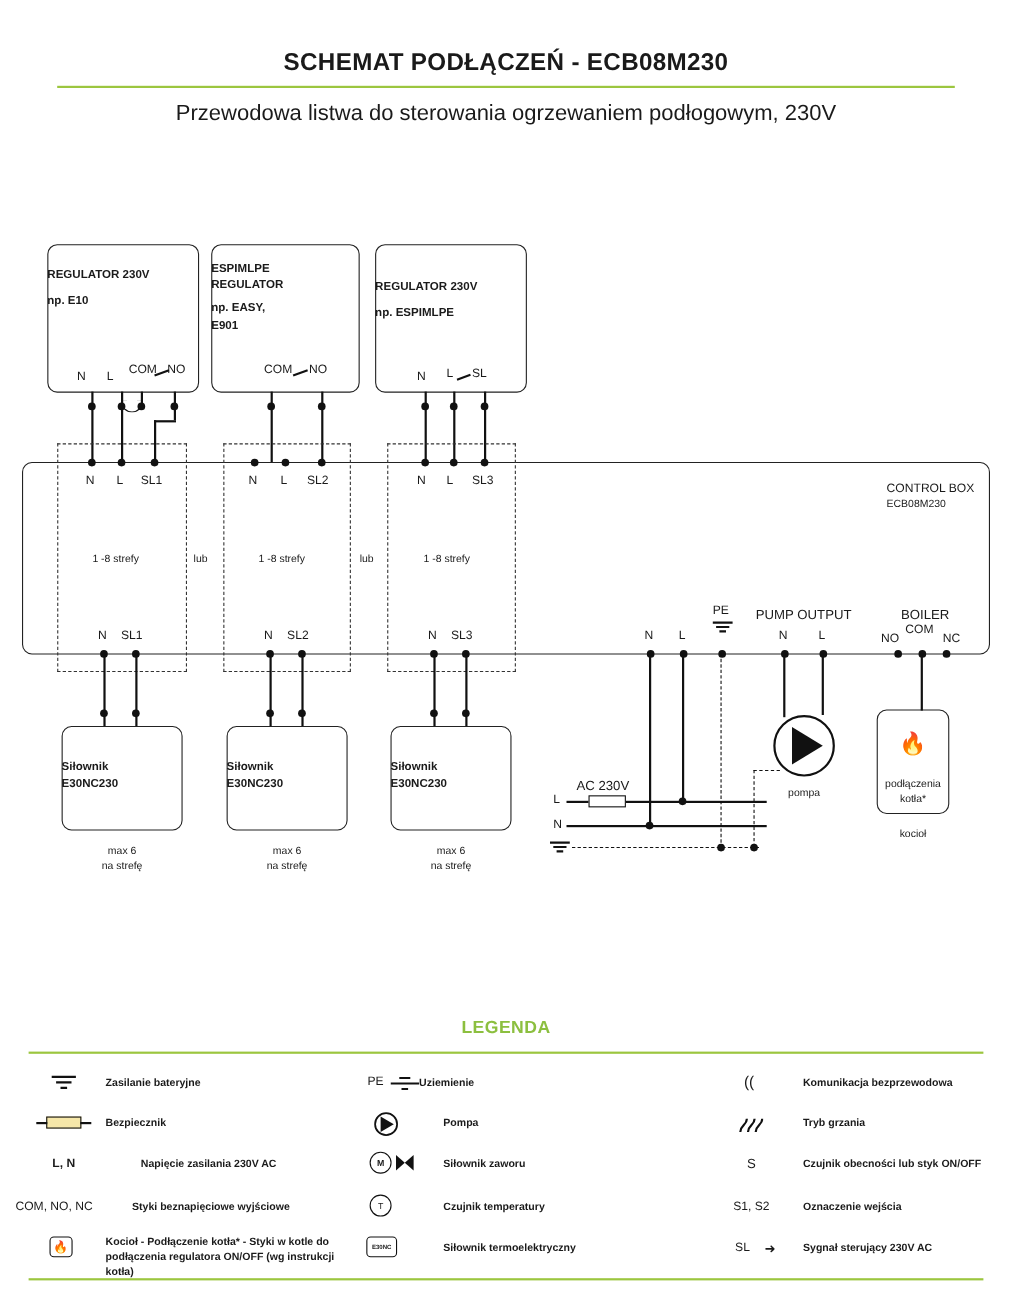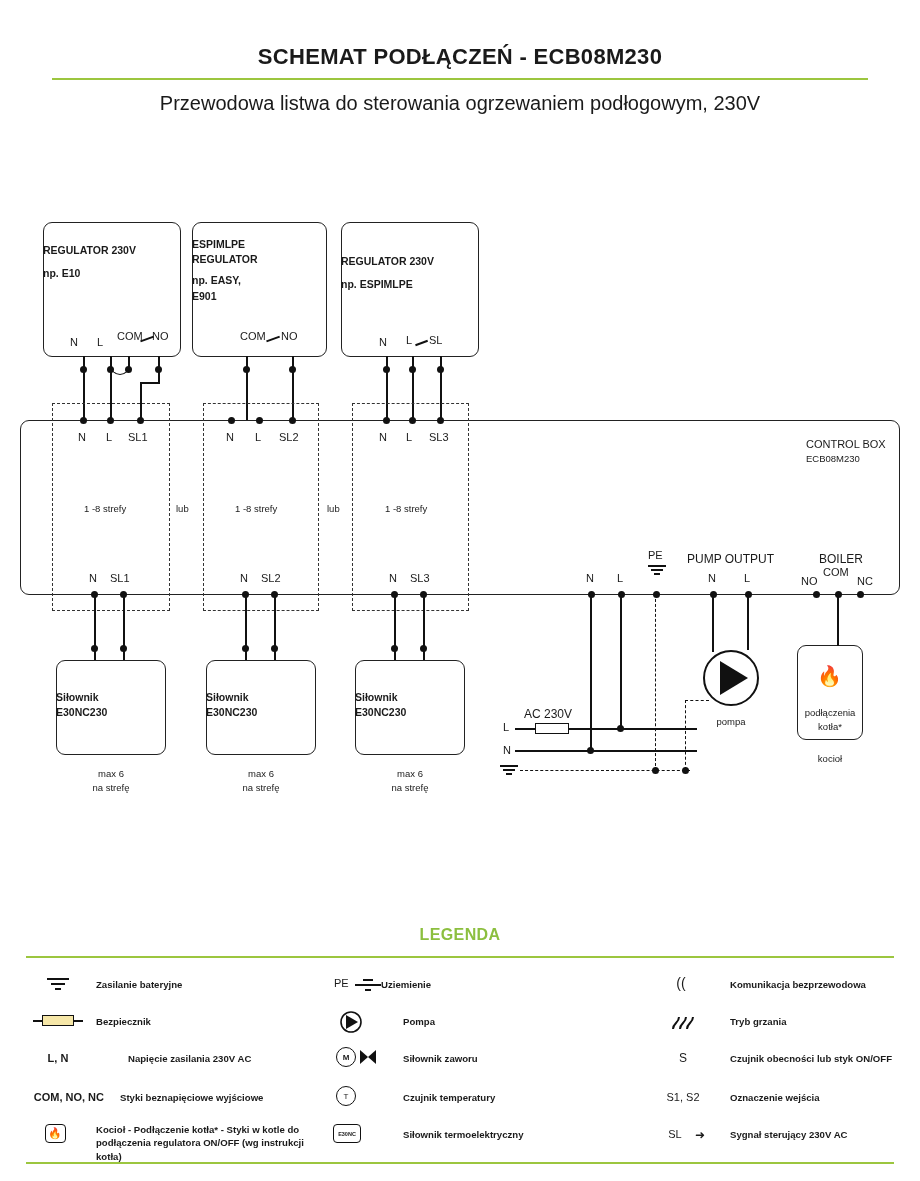--- a/index.html
+++ b/index.html
@@ -319,21 +319,21 @@
 <div class="abs leg-txt" style="left:96px;top:979px;font-size:9.6px;width:210px;">Zasilanie bateryjne</div>
 
 <div class="abs" style="left:42px;top:1015px;width:32px;height:11px;border:1.5px solid #111;box-sizing:border-box;background:#f6e7a8;"></div>
 <div class="abs wire-h" style="left:33px;top:1020px;width:10px;"></div>
 <div class="abs wire-h" style="left:73px;top:1020px;width:10px;"></div>
 <div class="abs leg-txt" style="left:96px;top:1016px;font-size:9.6px;width:210px;">Bezpiecznik</div>
 
 <div class="abs leg-ico" style="left:30px;top:1052px;width:56px;font-size:11px;font-weight:bold;">L, N</div>
 <div class="abs leg-txt" style="left:84px;top:1053px;font-size:9.6px;width:215px;margin-left:44px;">Napięcie zasilania 230V AC</div>
 
-<div class="abs leg-ico" style="left:14px;top:1091px;width:90px;font-size:11px;font-weight:bold;text-align:right;">COM, NO, NC</div>
+<div class="abs leg-ico" style="left:14px;top:1091px;width:90px;font-size:11px;font-weight:normal;text-align:left;">COM, NO, NC</div>
 <div class="abs leg-txt" style="left:120px;top:1092px;font-size:9.6px;width:200px;">Styki beznapięciowe wyjściowe</div>
 
 <div class="abs sq-ico" style="left:45px;top:1124px;font-size:11px;">🔥</div>
 <div class="abs leg-txt" style="left:96px;top:1123px;font-size:9.6px;width:226px;line-height:1.4;">Kocioł - Podłączenie kotła* - Styki w kotle do podłączenia regulatora ON/OFF (wg instrukcji kotła)</div>
 
 <div class="abs leg-ico" style="left:334px;top:977px;font-size:11px;">PE</div>
 <svg class="abs" width="26" height="16" style="left:355px;top:977px;">
   <line x1="0" y1="8" x2="26" y2="8" stroke="#111" stroke-width="2"></line>
   <line x1="8" y1="3" x2="18" y2="3" stroke="#111" stroke-width="2"></line>
   <line x1="10" y1="13" x2="16" y2="13" stroke="#111" stroke-width="2"></line>

